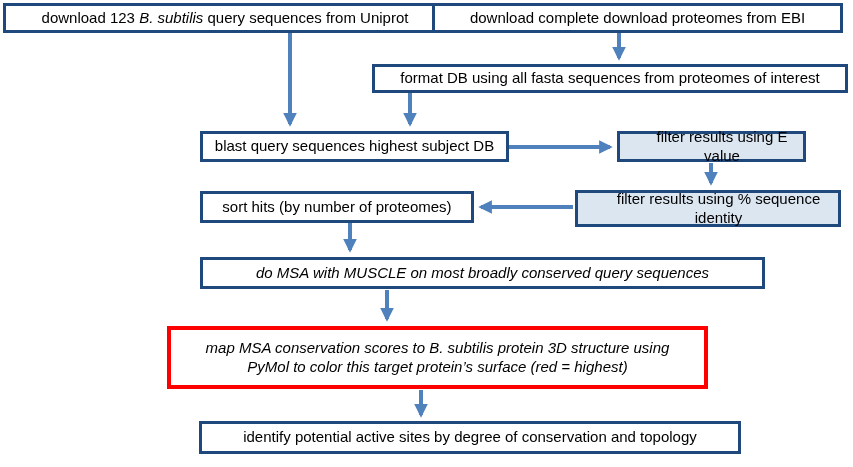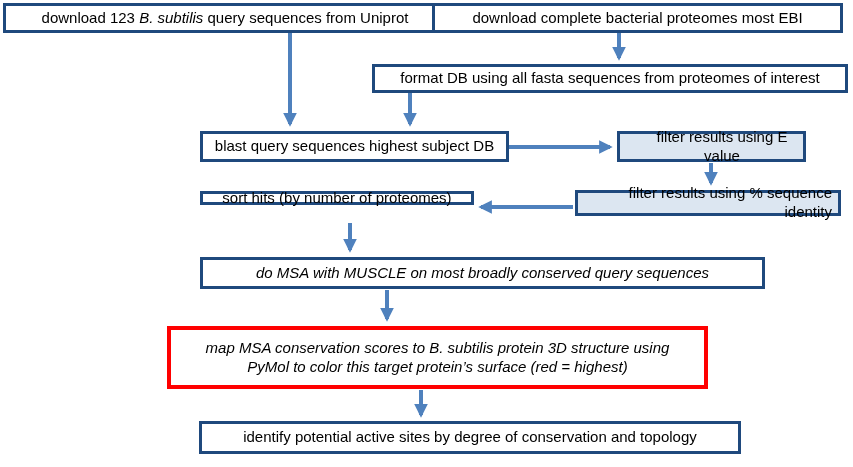--- a/index.html
+++ b/index.html
@@ -68,40 +68,40 @@
       <line x1="387" y1="290" x2="387" y2="319" marker-end="url(#ah)"></line>
       <line x1="421" y1="390" x2="421" y2="415" marker-end="url(#ah)"></line>
     </g>
   </svg>
 
   <div class="fbox" style="left:3px; top:3px; width:444px; height:30px;">
     <span><span>download 123 </span><span class="italic">B. subtilis</span><span> query sequences from Uniprot</span></span>
   </div>
 
   <div class="fbox" style="left:432px; top:3px; width:411px; height:30px;">
-    <span>download complete bacterial proteomes most EBI</span>
+    <span>download complete download proteomes from EBI</span>
   </div>
 
   <div class="fbox" style="left:372px; top:64px; width:476px; height:29px;">
     <span>format DB using all fasta sequences from proteomes of interest</span>
   </div>
 
   <div class="fbox" style="left:200px; top:131px; width:309px; height:31px;">
     <span>blast query sequences highest subject DB</span>
   </div>
 
   <div class="fbox fill-blue" style="left:617px; top:131px; width:189px; height:31px;">
     <span>filter results using E value</span>
   </div>
 
-  <div class="fbox fill-blue" style="left:575px; top:190px; width:266px; height:26px;text-align:right;">
+  <div class="fbox fill-blue" style="left:575px; top:190px; width:266px; height:37px;">
     <span>filter results using % sequence identity</span>
   </div>
 
-  <div class="fbox" style="left:200px; top:191px; width:274px; height:14px;text-align:center;">
+  <div class="fbox" style="left:200px; top:191px; width:274px; height:32px;text-align:center;">
     <span>sort hits (by number of proteomes)</span>
   </div>
 
   <div class="fbox" style="left:200px; top:257px; width:565px; height:32px;font-style:italic;">
     <span>do MSA with MUSCLE on most broadly conserved query sequences</span>
   </div>
 
   <div class="fbox highlight-red" style="left:167px; top:326px; width:541px; height:63px;font-style:italic;">
     <span>map MSA conservation scores to B. subtilis protein 3D structure using PyMol to color this target protein’s surface (red = highest)</span>
   </div>

